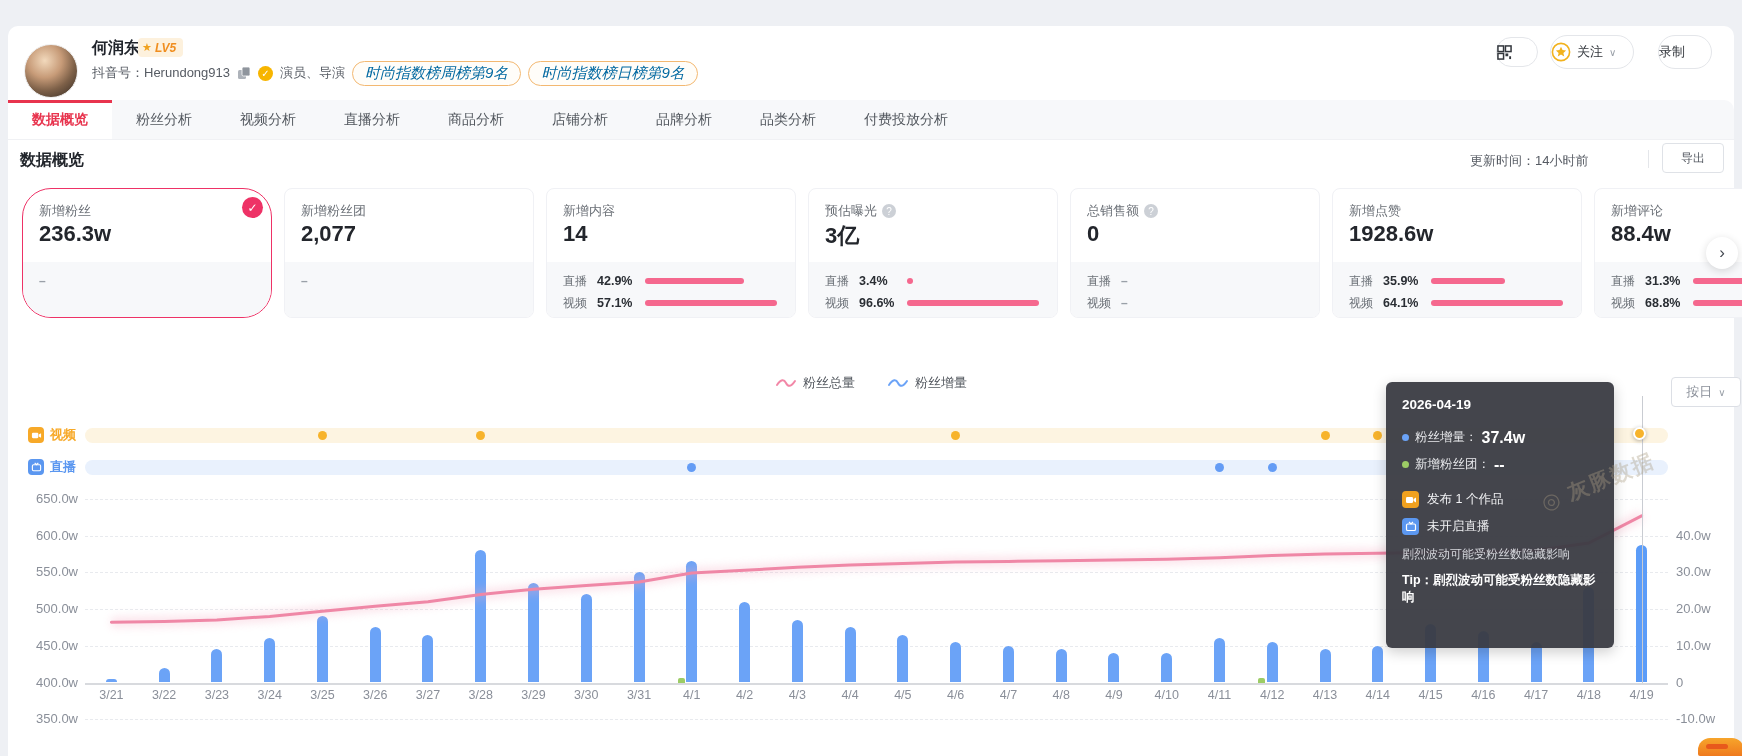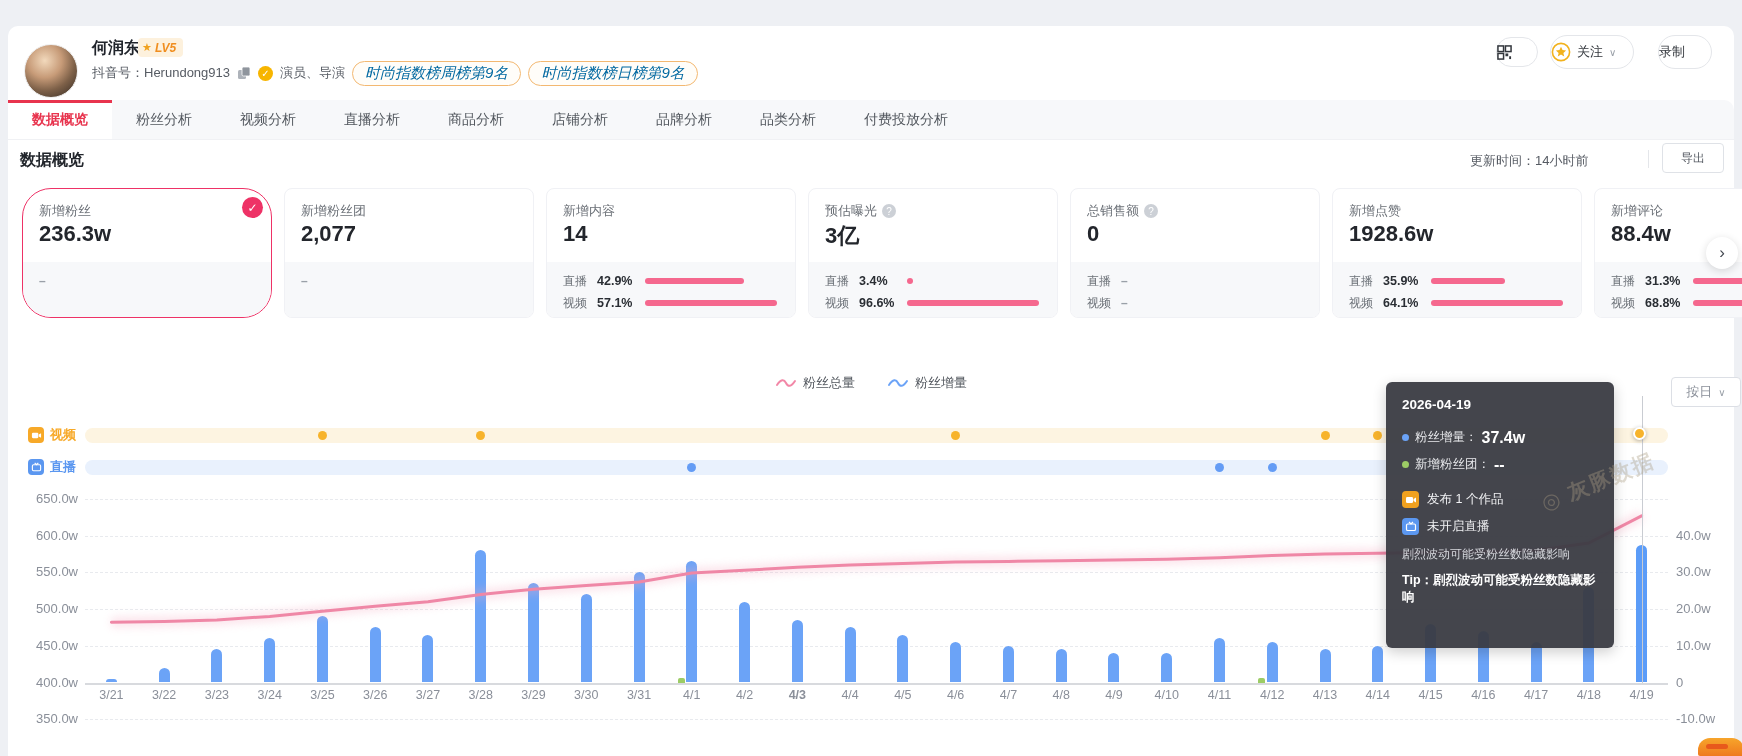--- a/index.html
+++ b/index.html
@@ -330,21 +330,21 @@
       <div class="abs x-label" style="left: 246.683px; top: 688px;">3/24</div>
       <div class="abs x-label" style="left: 299.45px; top: 688px;">3/25</div>
       <div class="abs x-label" style="left: 352.217px; top: 688px;">3/26</div>
       <div class="abs x-label" style="left: 404.983px; top: 688px;">3/27</div>
       <div class="abs x-label" style="left: 457.75px; top: 688px;">3/28</div>
       <div class="abs x-label" style="left: 510.517px; top: 688px;">3/29</div>
       <div class="abs x-label" style="left: 563.283px; top: 688px;">3/30</div>
       <div class="abs x-label" style="left: 616.05px; top: 688px;">3/31</div>
       <div class="abs x-label" style="left: 668.817px; top: 688px;">4/1</div>
       <div class="abs x-label" style="left: 721.583px; top: 688px;">4/2</div>
-      <div class="abs x-label" style="left: 774.35px; top: 688px; font-weight: bold;">4/3</div>
+      <div class="abs x-label" style="left: 774.35px; top: 688px;">4/3</div>
       <div class="abs x-label" style="left: 827.117px; top: 688px;">4/4</div>
       <div class="abs x-label" style="left: 879.883px; top: 688px;">4/5</div>
       <div class="abs x-label" style="left: 932.65px; top: 688px;">4/6</div>
       <div class="abs x-label" style="left: 985.417px; top: 688px;">4/7</div>
       <div class="abs x-label" style="left: 1038.18px; top: 688px;">4/8</div>
       <div class="abs x-label" style="left: 1090.95px; top: 688px;">4/9</div>
       <div class="abs x-label" style="left: 1143.72px; top: 688px;">4/10</div>
       <div class="abs x-label" style="left: 1196.48px; top: 688px;">4/11</div>
       <div class="abs x-label" style="left: 1249.25px; top: 688px;">4/12</div>
       <div class="abs x-label" style="left: 1302.02px; top: 688px;">4/13</div>

